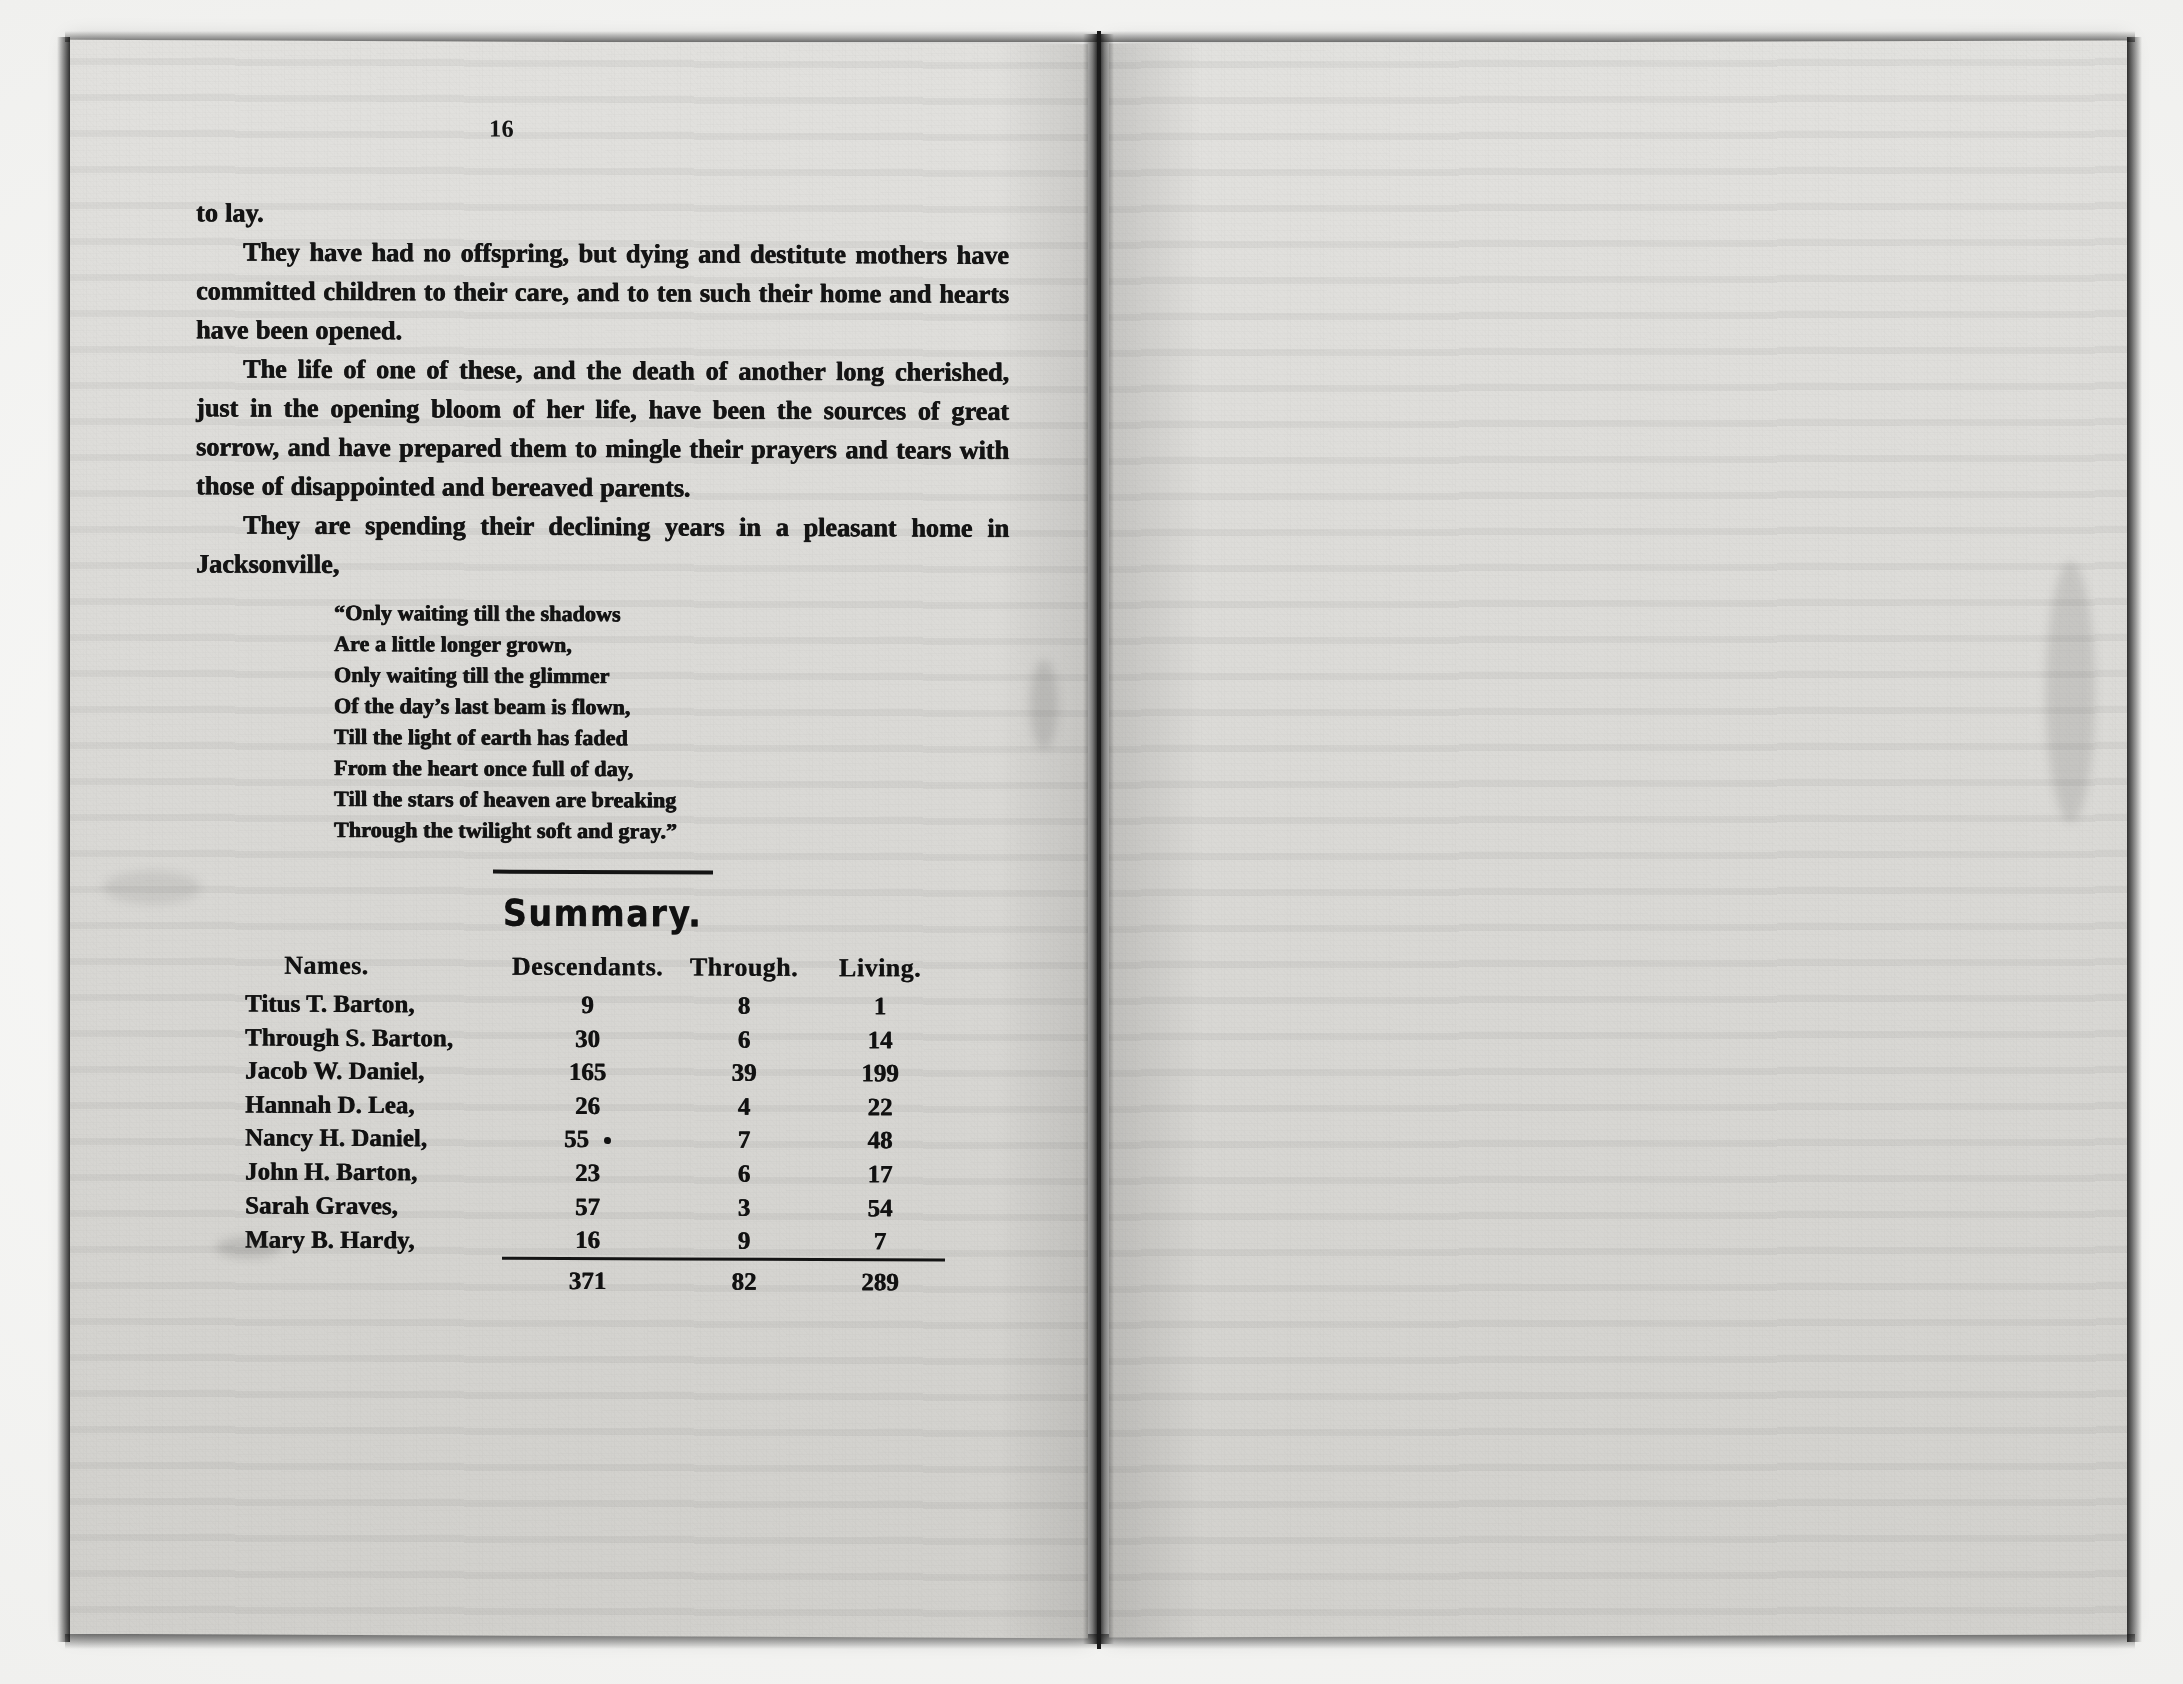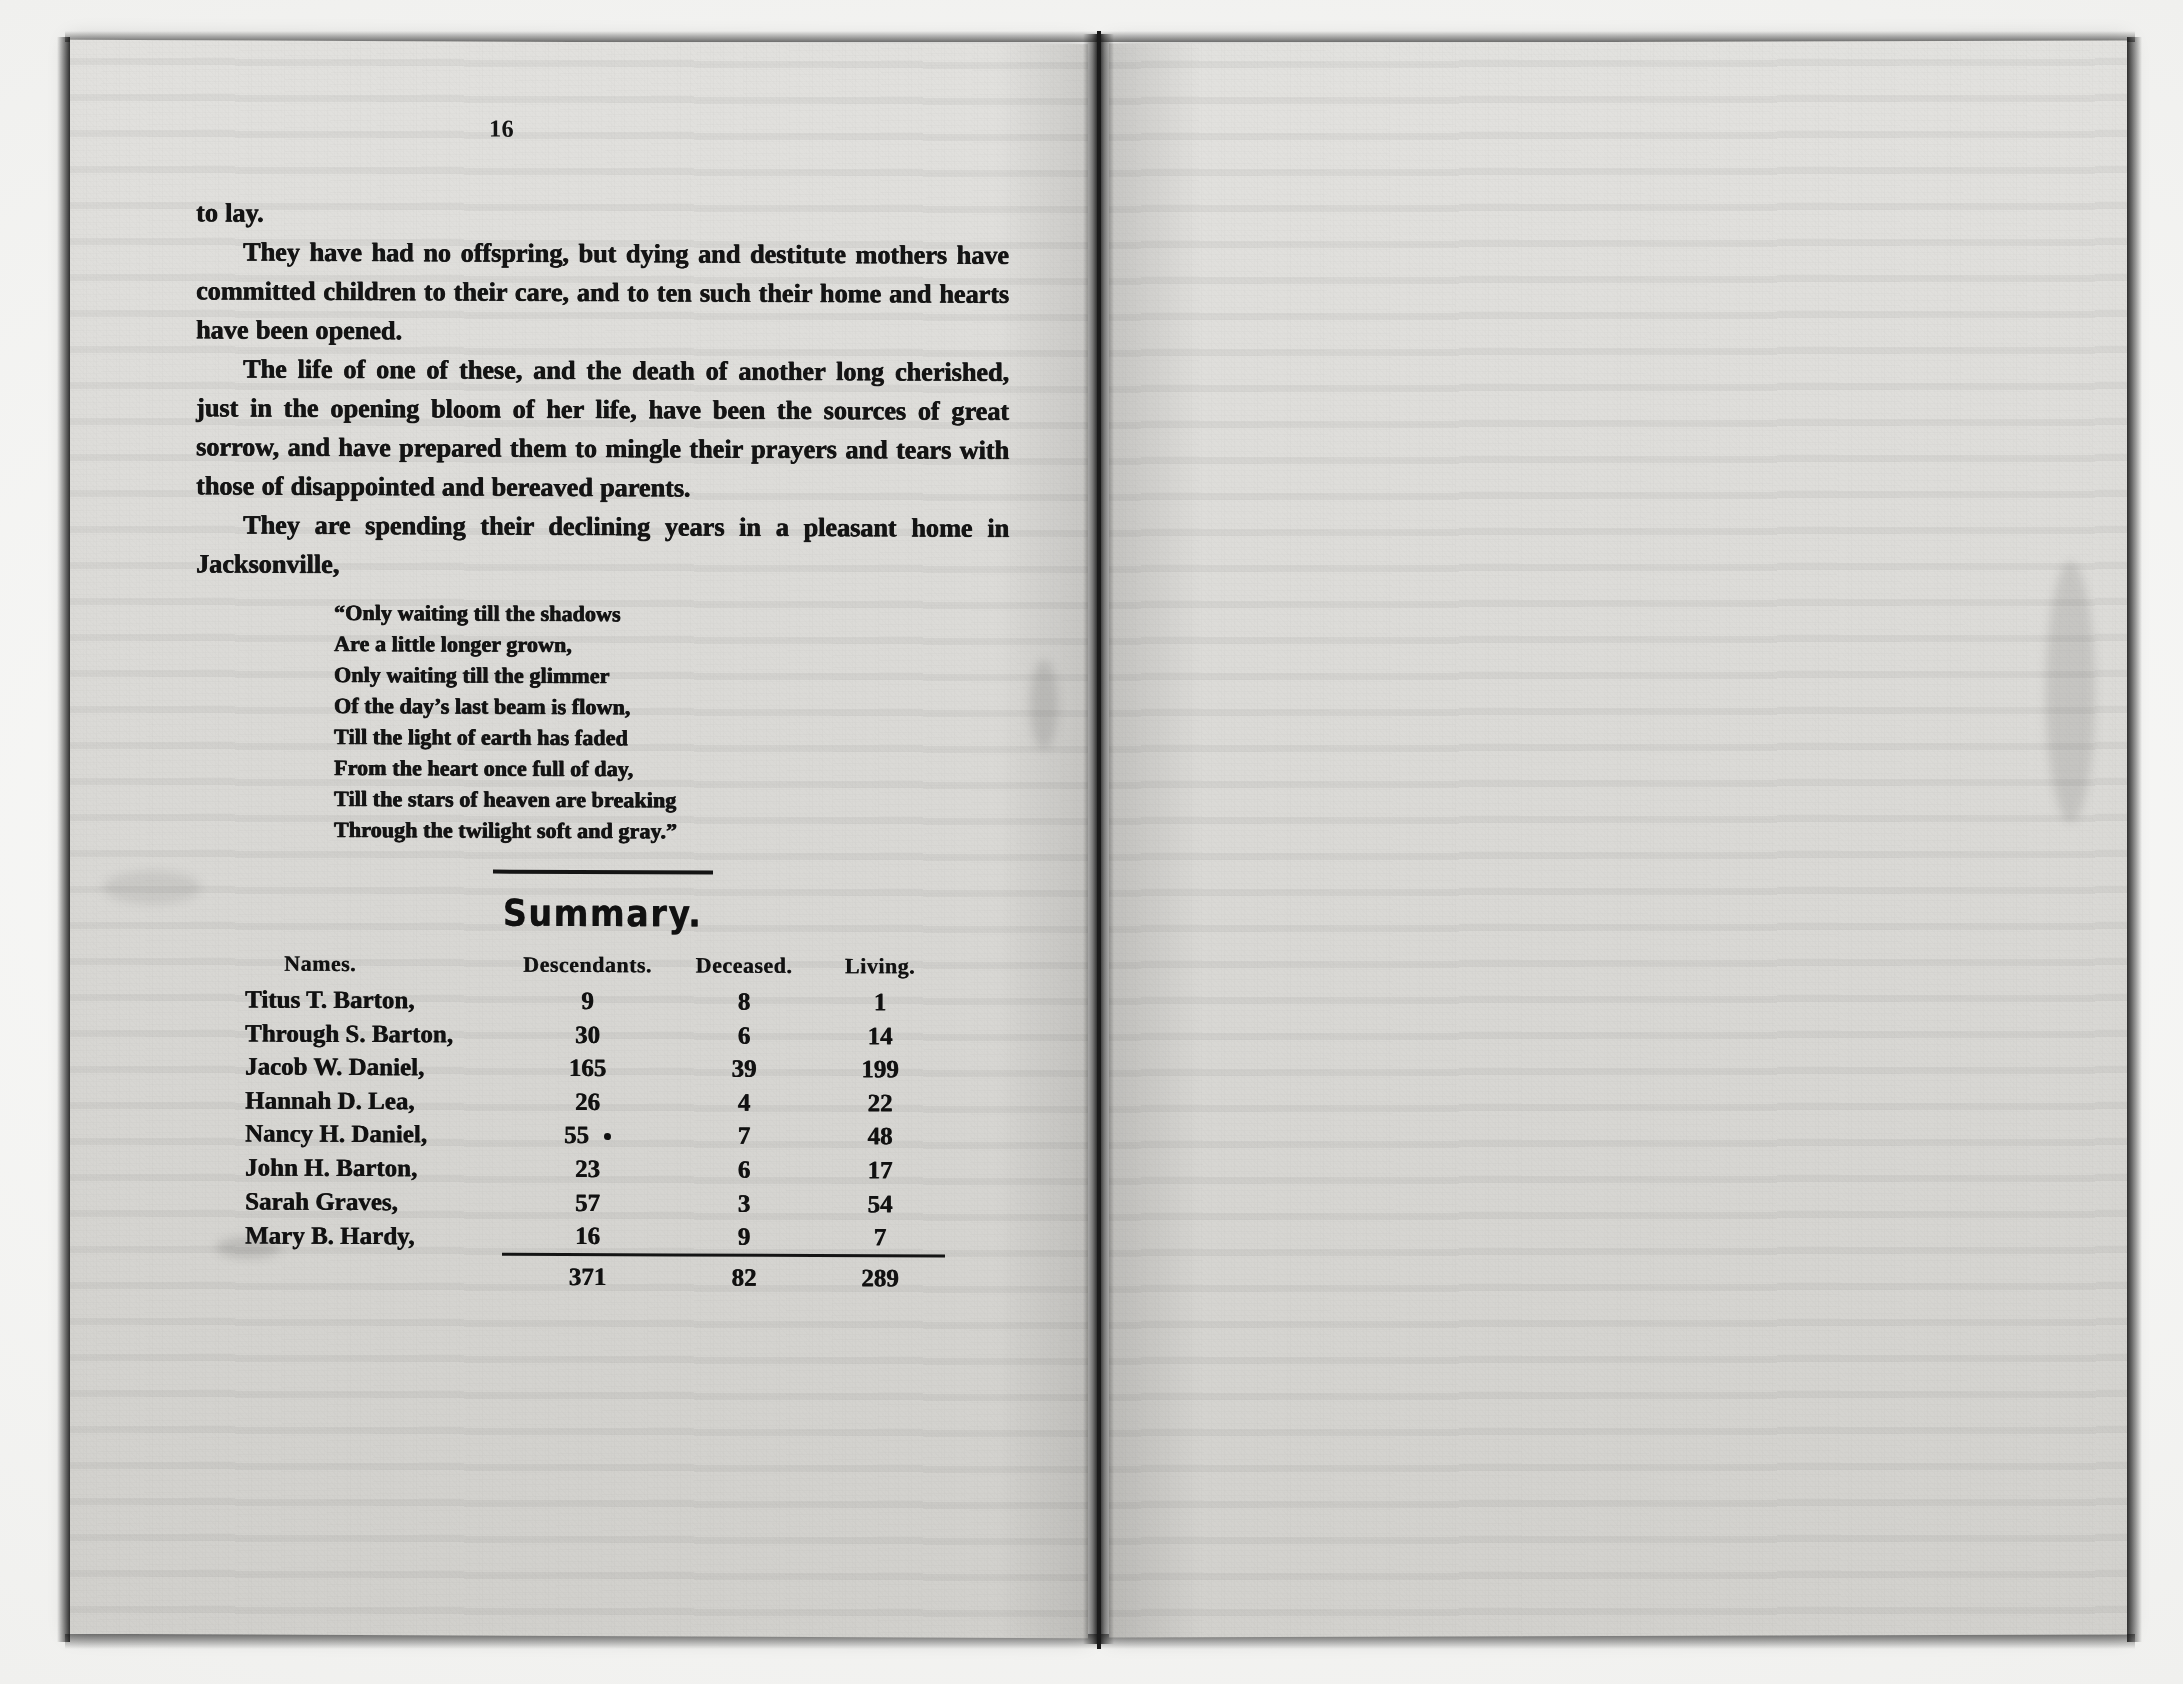--- a/index.html
+++ b/index.html
@@ -219,21 +219,21 @@
 
   
   table.summary {
     margin: 16.3px 0 0 49px;
     border-collapse: collapse;
     font-size: 25px;
     font-weight: bold;
     color: #111;
   }
   table.summary th {
-    font-size: 22px;
+    font-size: 26px;
     font-weight: bold;
     letter-spacing: 0.5px;
     padding: 0 0 6.5px 0;
     text-align: center;
     white-space: nowrap;
     text-shadow: 0.5px 0 0 rgba(10,10,10,0.8);
   }
   table.summary th.name-h { text-align: left; padding-left: 39px; }
   table.summary td {
     padding: 2.8px 0;
@@ -323,21 +323,21 @@
           <div class="rule short"></div>
         </div>
 
         <div class="display-heading">Summary.</div>
 
         <table class="summary">
           <thead>
             <tr>
               <th class="name-h">Names.</th>
               <th>Descendants.</th>
-              <th>Deceased.</th>
+              <th>Through.</th>
               <th>Living.</th>
             </tr>
           </thead>
           <tbody>
             <tr>
               <td class="name">Titus T. Barton,</td>
               <td class="num c1">9</td>
               <td class="num c2">8</td>
               <td class="num c3">1</td>
             </tr>

